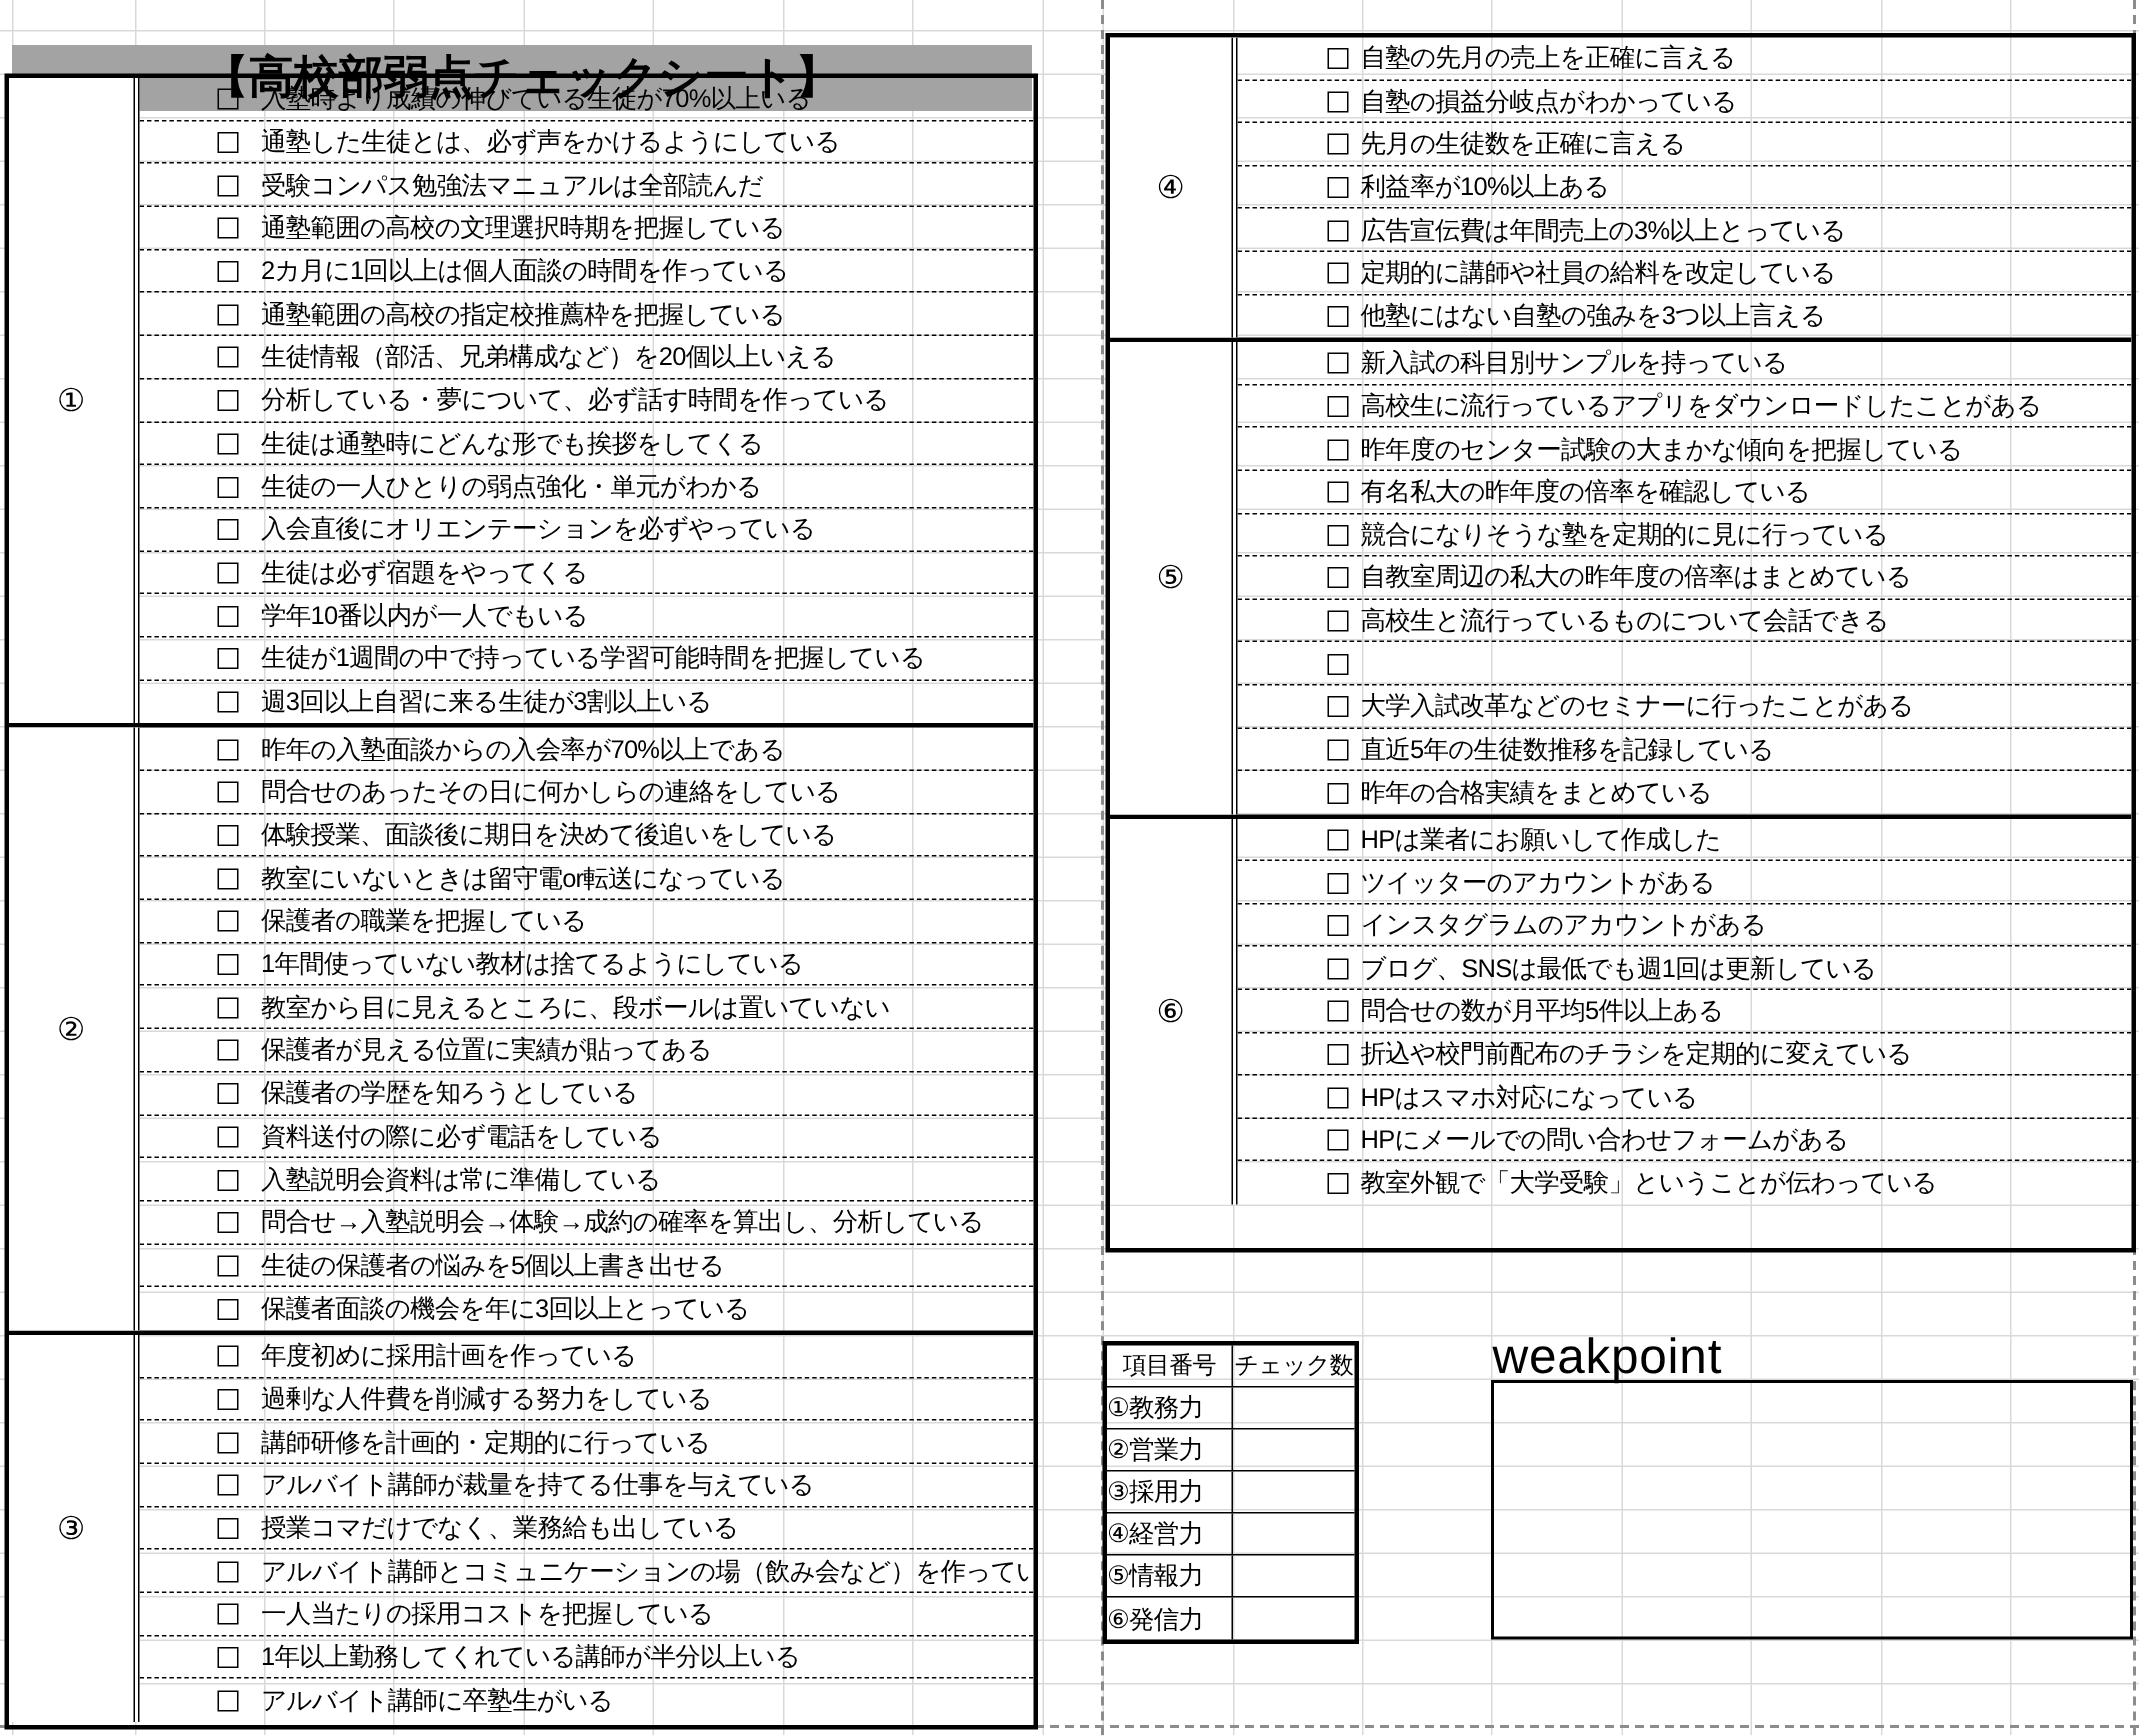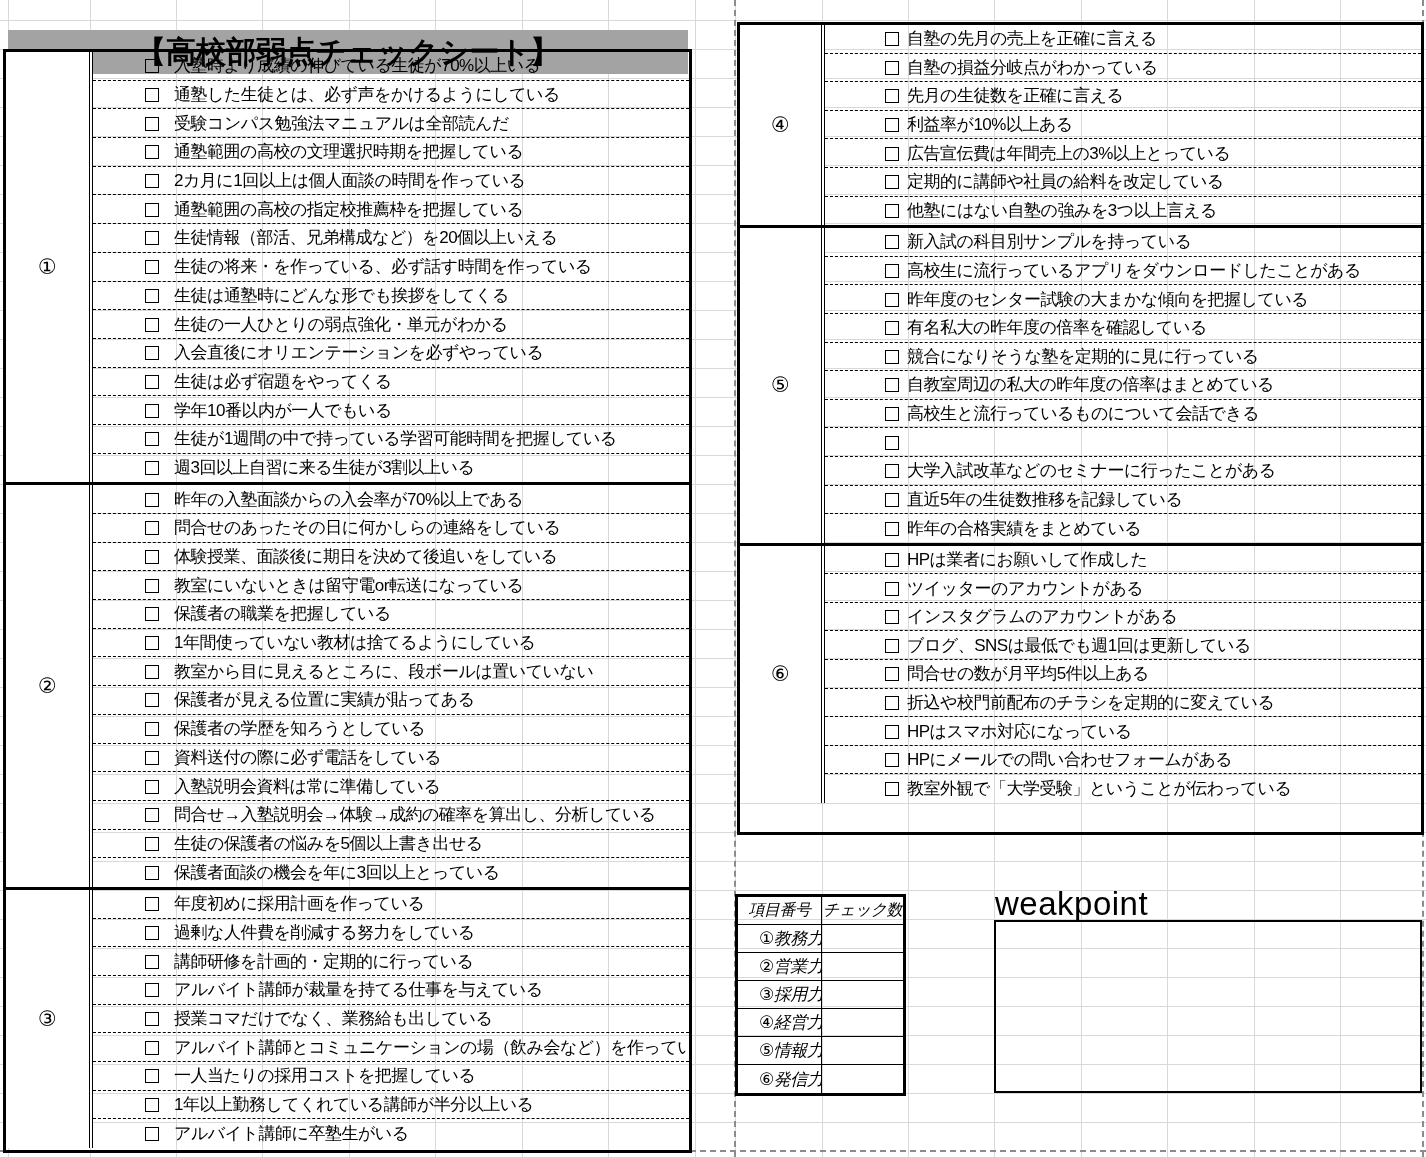--- a/index.html
+++ b/index.html
@@ -52,27 +52,27 @@
   #table-right{left:737px;top:22px;width:687px;height:813px;}
   #table-right .num-cell{width:85px;}
   #table-right .item-row{height:28.6px;padding-left:60px;}
   #table-right .checkbox{margin-right:8px;}
   
   .summary-table{
     position:absolute;left:735px;top:894px;width:171px;height:202px;
     border:3px solid #000;box-sizing:border-box;display:flex;flex-direction:column;
     background:transparent;
   }
-  .sum-row{flex:none;height:28px;display:flex;border-bottom:1px solid #000;box-sizing:border-box;font-style:italic;}
+  .sum-row{flex:none;height:28px;display:flex;border-bottom:1px solid #000;box-sizing:border-box;}
   .sum-row:last-child{border-bottom:none;}
   .sum-cell{box-sizing:border-box;display:flex;align-items:center;overflow:hidden;}
   .sum-c1{width:84px;border-right:1px solid #000;flex:none;}
   .sum-c2{flex:1;}
   .sum-head .sum-cell{justify-content:center;font-size:16px;letter-spacing:-0.5px;}
-  .sum-label{padding-left:21px;font-size:17px;letter-spacing:-0.5px;white-space:nowrap;}
+  .sum-label{padding-left:0;font-size:17px;letter-spacing:-0.5px;white-space:nowrap;}
   
   .weakpoint-label{
     position:absolute;left:995px;top:889px;font-size:33px;line-height:30px;
     letter-spacing:0.5px;
   }
   .weakpoint-box{
     position:absolute;left:994px;top:920px;width:428px;height:173px;
     border:2px solid #000;box-sizing:border-box;background:transparent;
   }
 </style>
@@ -174,21 +174,21 @@
           <div class="item-row">
             <span class="checkbox"></span>
             <span class="item-label">通塾範囲の高校の指定校推薦枠を把握している</span>
           </div>
           <div class="item-row">
             <span class="checkbox"></span>
             <span class="item-label">生徒情報（部活、兄弟構成など）を20個以上いえる</span>
           </div>
           <div class="item-row">
             <span class="checkbox"></span>
-            <span class="item-label">生徒の将来・を作っている、必ず話す時間を作っている</span>
+            <span class="item-label">分析している・夢について、必ず話す時間を作っている</span>
           </div>
           <div class="item-row">
             <span class="checkbox"></span>
             <span class="item-label">生徒は通塾時にどんな形でも挨拶をしてくる</span>
           </div>
           <div class="item-row">
             <span class="checkbox"></span>
             <span class="item-label">生徒の一人ひとりの弱点強化・単元がわかる</span>
           </div>
           <div class="item-row">

